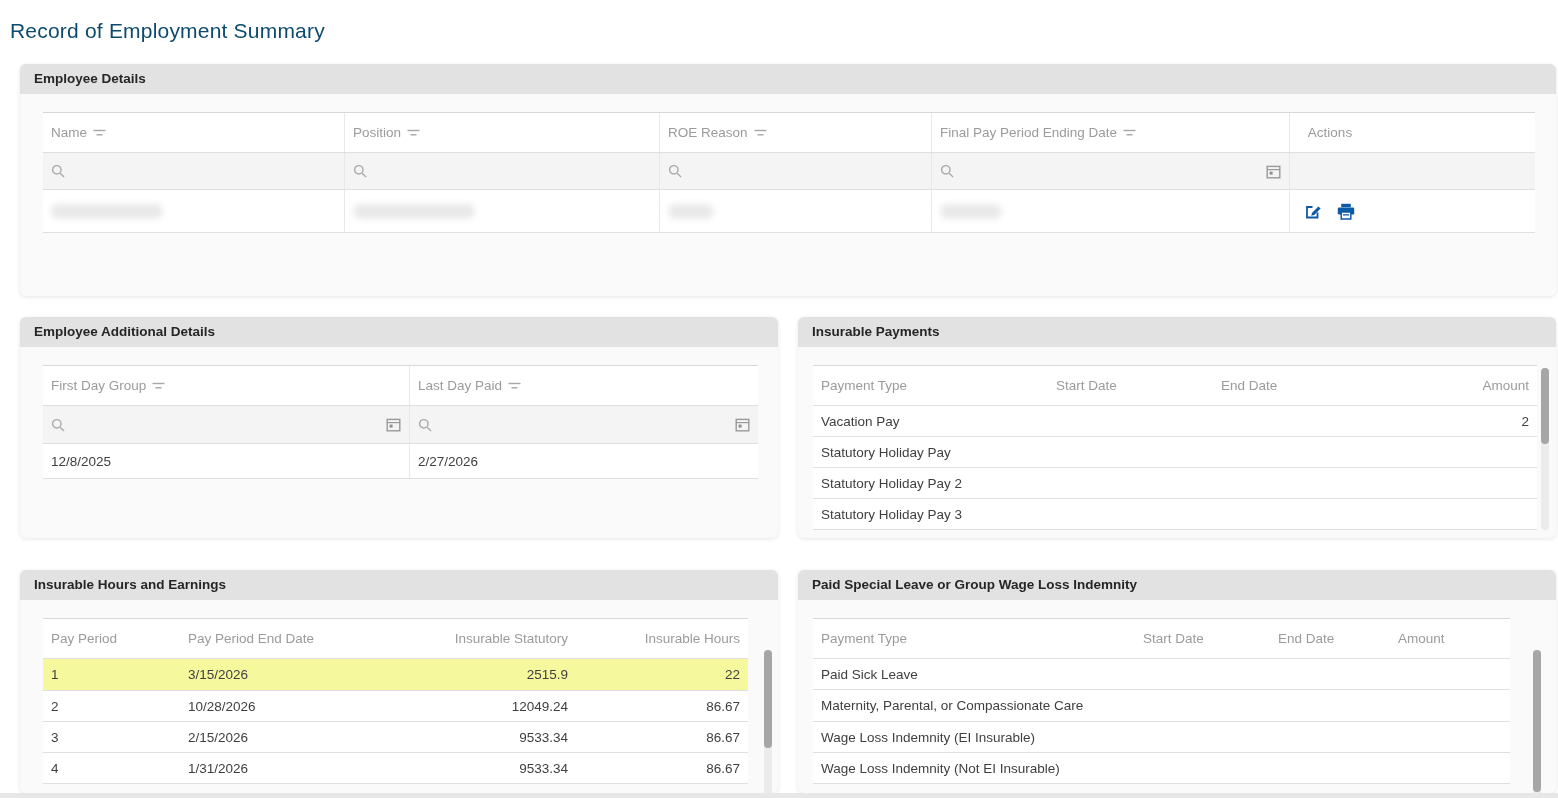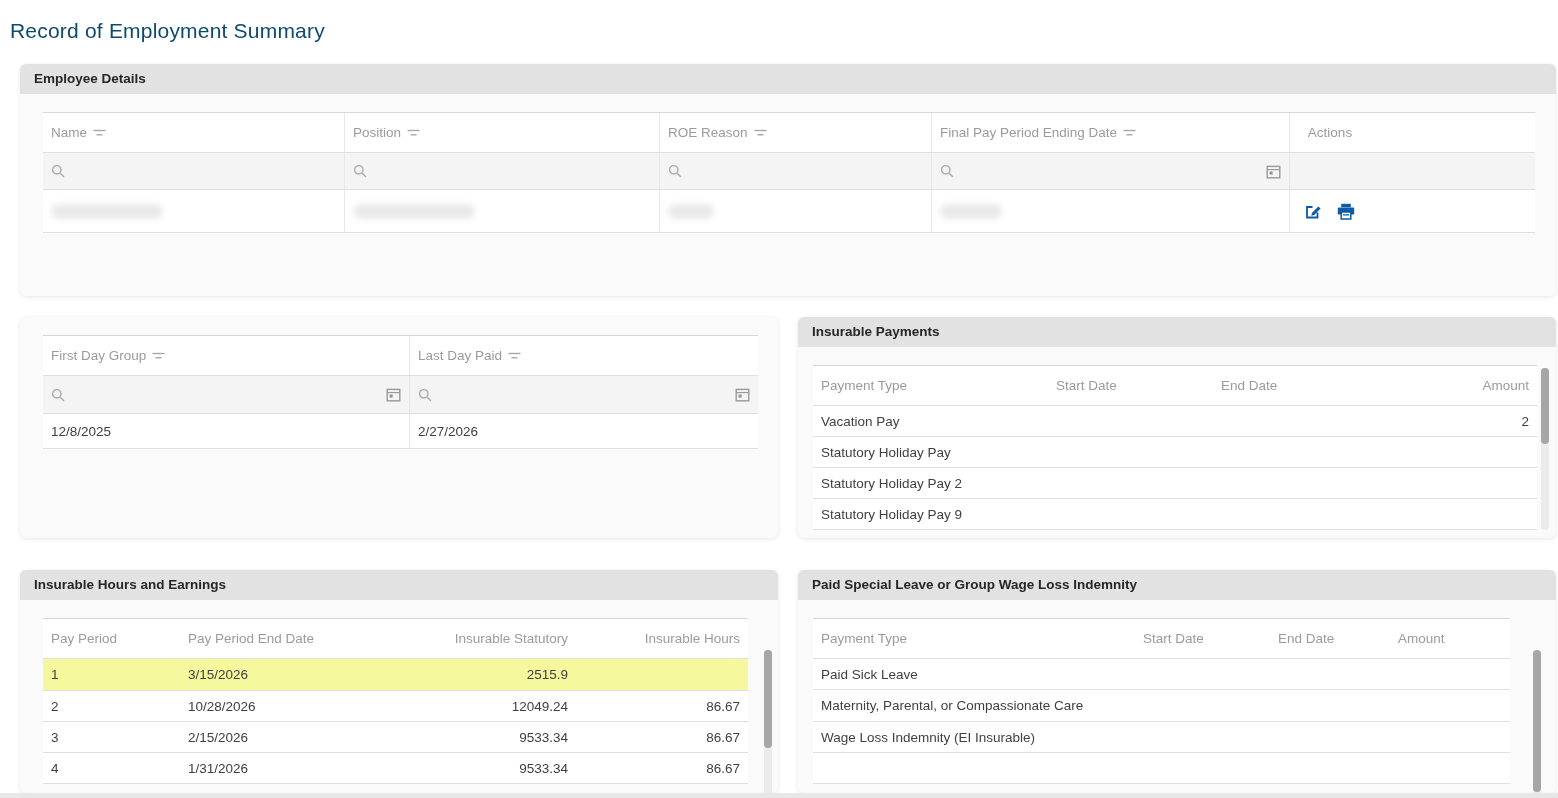--- a/index.html
+++ b/index.html
@@ -157,20 +157,23 @@
             </button>
           </div>
           <div class="c" style="width:165px"></div>
         </div>
 
       </div>
     </div>
   </section>
 
   <section class="panel" style="left:20px;top:317px;width:758px;height:221px">
+    <div class="panel-head">
+      <span>Employee Additional Details</span>
+    </div>
     <div class="panel-body">
       <div class="grid" style="left:23px;top:18px;width:715px">
 
         <div class="g-row head" style="height:40px">
           <div class="c hc vb" style="width:367px">
             <span class="hlabel">First Day Group</span>
             <svg width="13" height="10" viewBox="0 0 13 10">
                 <line x1="0.5" y1="2.5" x2="12.5" y2="2.5" stroke="#a6a6a6" stroke-width="1.4"></line>
                 <line x1="3.5" y1="6.8" x2="9.5" y2="6.8" stroke="#a6a6a6" stroke-width="1.4"></line>
               </svg>
@@ -248,21 +251,21 @@
           <div class="c" style="width:165px"></div>
           <div class="c right" style="width:159px"></div>
         </div>
         <div class="g-row data" style="height:31px">
           <div class="c" style="width:235px">Statutory Holiday Pay 2</div>
           <div class="c" style="width:165px"></div>
           <div class="c" style="width:165px"></div>
           <div class="c right" style="width:159px"></div>
         </div>
         <div class="g-row data" style="height:31px">
-          <div class="c" style="width:235px">Statutory Holiday Pay 9</div>
+          <div class="c" style="width:235px">Statutory Holiday Pay 3</div>
           <div class="c" style="width:165px"></div>
           <div class="c" style="width:165px"></div>
           <div class="c right" style="width:159px"></div>
         </div>
       </div>
       <div class="vscroll" style="left:743px;top:21px;height:162px">
         <div class="vthumb" style="top:0;height:76px"></div>
       </div>
     </div>
   </section>
@@ -276,20 +279,21 @@
         <div class="g-row head" style="height:40px">
           <div class="c hc" style="width:137px">Pay Period</div>
           <div class="c hc" style="width:210px">Pay Period End Date</div>
           <div class="c hc right" style="width:186px">Insurable Statutory</div>
           <div class="c hc right" style="width:172px">Insurable Hours</div>
         </div>
         <div class="g-row data hl" style="height:32px">
           <div class="c" style="width:137px">1</div>
           <div class="c" style="width:210px">3/15/2026</div>
           <div class="c right" style="width:186px">2515.9</div>
+          <div class="c right" style="width:172px">22</div>
         </div>
         <div class="g-row data" style="height:31px">
           <div class="c" style="width:137px">2</div>
           <div class="c" style="width:210px">10/28/2026</div>
           <div class="c right" style="width:186px">12049.24</div>
           <div class="c right" style="width:172px">86.67</div>
         </div>
         <div class="g-row data" style="height:31px">
           <div class="c" style="width:137px">3</div>
           <div class="c" style="width:210px">2/15/2026</div>
@@ -333,20 +337,21 @@
           <div class="c" style="width:120px"></div>
           <div class="c" style="width:120px"></div>
         </div>
         <div class="g-row data" style="height:31px">
           <div class="c" style="width:322px">Wage Loss Indemnity (EI Insurable)</div>
           <div class="c" style="width:135px"></div>
           <div class="c" style="width:120px"></div>
           <div class="c" style="width:120px"></div>
         </div>
         <div class="g-row data" style="height:31px">
+          <div class="c" style="width:322px">Wage Loss Indemnity (Not EI Insurable)</div>
           <div class="c" style="width:135px"></div>
           <div class="c" style="width:120px"></div>
           <div class="c" style="width:120px"></div>
         </div>
       </div>
       <div class="vscroll" style="left:735px;top:50px;height:168px">
         <div class="vthumb" style="top:0;height:142px"></div>
       </div>
     </div>
   </section>

